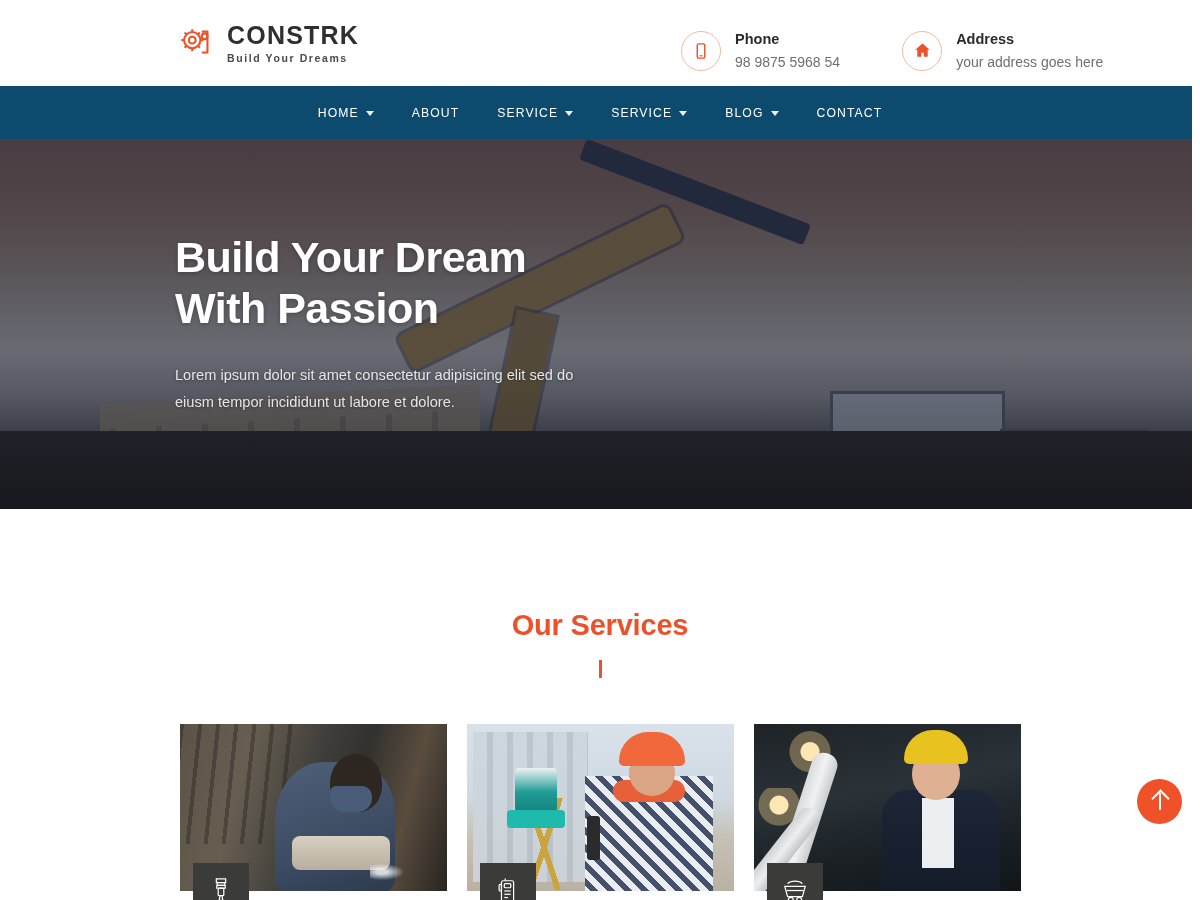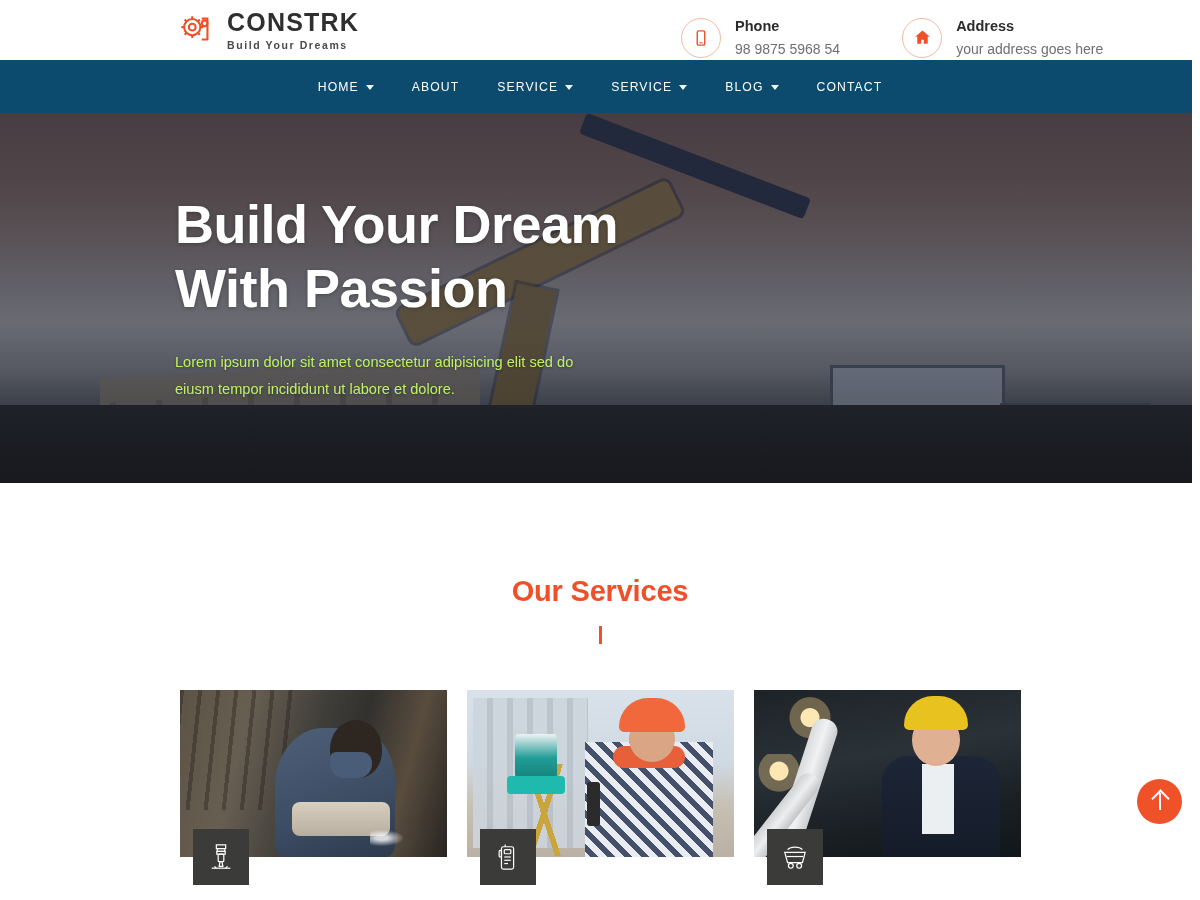--- a/index.html
+++ b/index.html
@@ -8,21 +8,21 @@
     width: 1200px;
     height: 900px;
     overflow: hidden;
     background: #ffffff;
     font-family: "Liberation Sans", sans-serif;
     position: relative;
   }
 
   
   .topbar {
-    height: 60px;
+    height: 86px;
     background: #ffffff;
     display: flex;
     align-items: center;
     padding: 0 4px 0 178px;
     position: relative;
   }
 
   .brand {
     display: flex;
     align-items: center;
@@ -233,50 +233,51 @@
     left: 175px;
     top: 0;
     height: 100%;
     display: flex;
     flex-direction: column;
     justify-content: center;
     z-index: 4;
   }
 
   .hero-title {
-    font-size: 54px;
+    font-size: 43px;
     line-height: 1.18;
     font-weight: bold;
     color: #ffffff;
     letter-spacing: -0.5px;
     text-shadow: 0 1px 4px rgba(0,0,0,.28);
   }
 
   .hero-sub {
     margin-top: 28px;
     font-size: 14.6px;
     line-height: 1.85;
-    color: #bef264;
+    color: #e5e5e5;
     max-width: 420px;
     text-shadow: 0 1px 3px rgba(0,0,0,.35);
   }
 
   
   .services {
     background: #ffffff;
     padding-top: 92px;
   }
 
   .sec-head { text-align: center; }
 
   .sec-title {
     font-size: 29px;
     font-weight: bold;
     color: #ee5129;
     letter-spacing: -0.2px;
+    margin-top: 8px;
   }
 
   .sec-divider {
     margin: 18px auto 0;
     width: 3px;
     height: 18px;
     background: #ee5129;
   }
 
   .cards {

